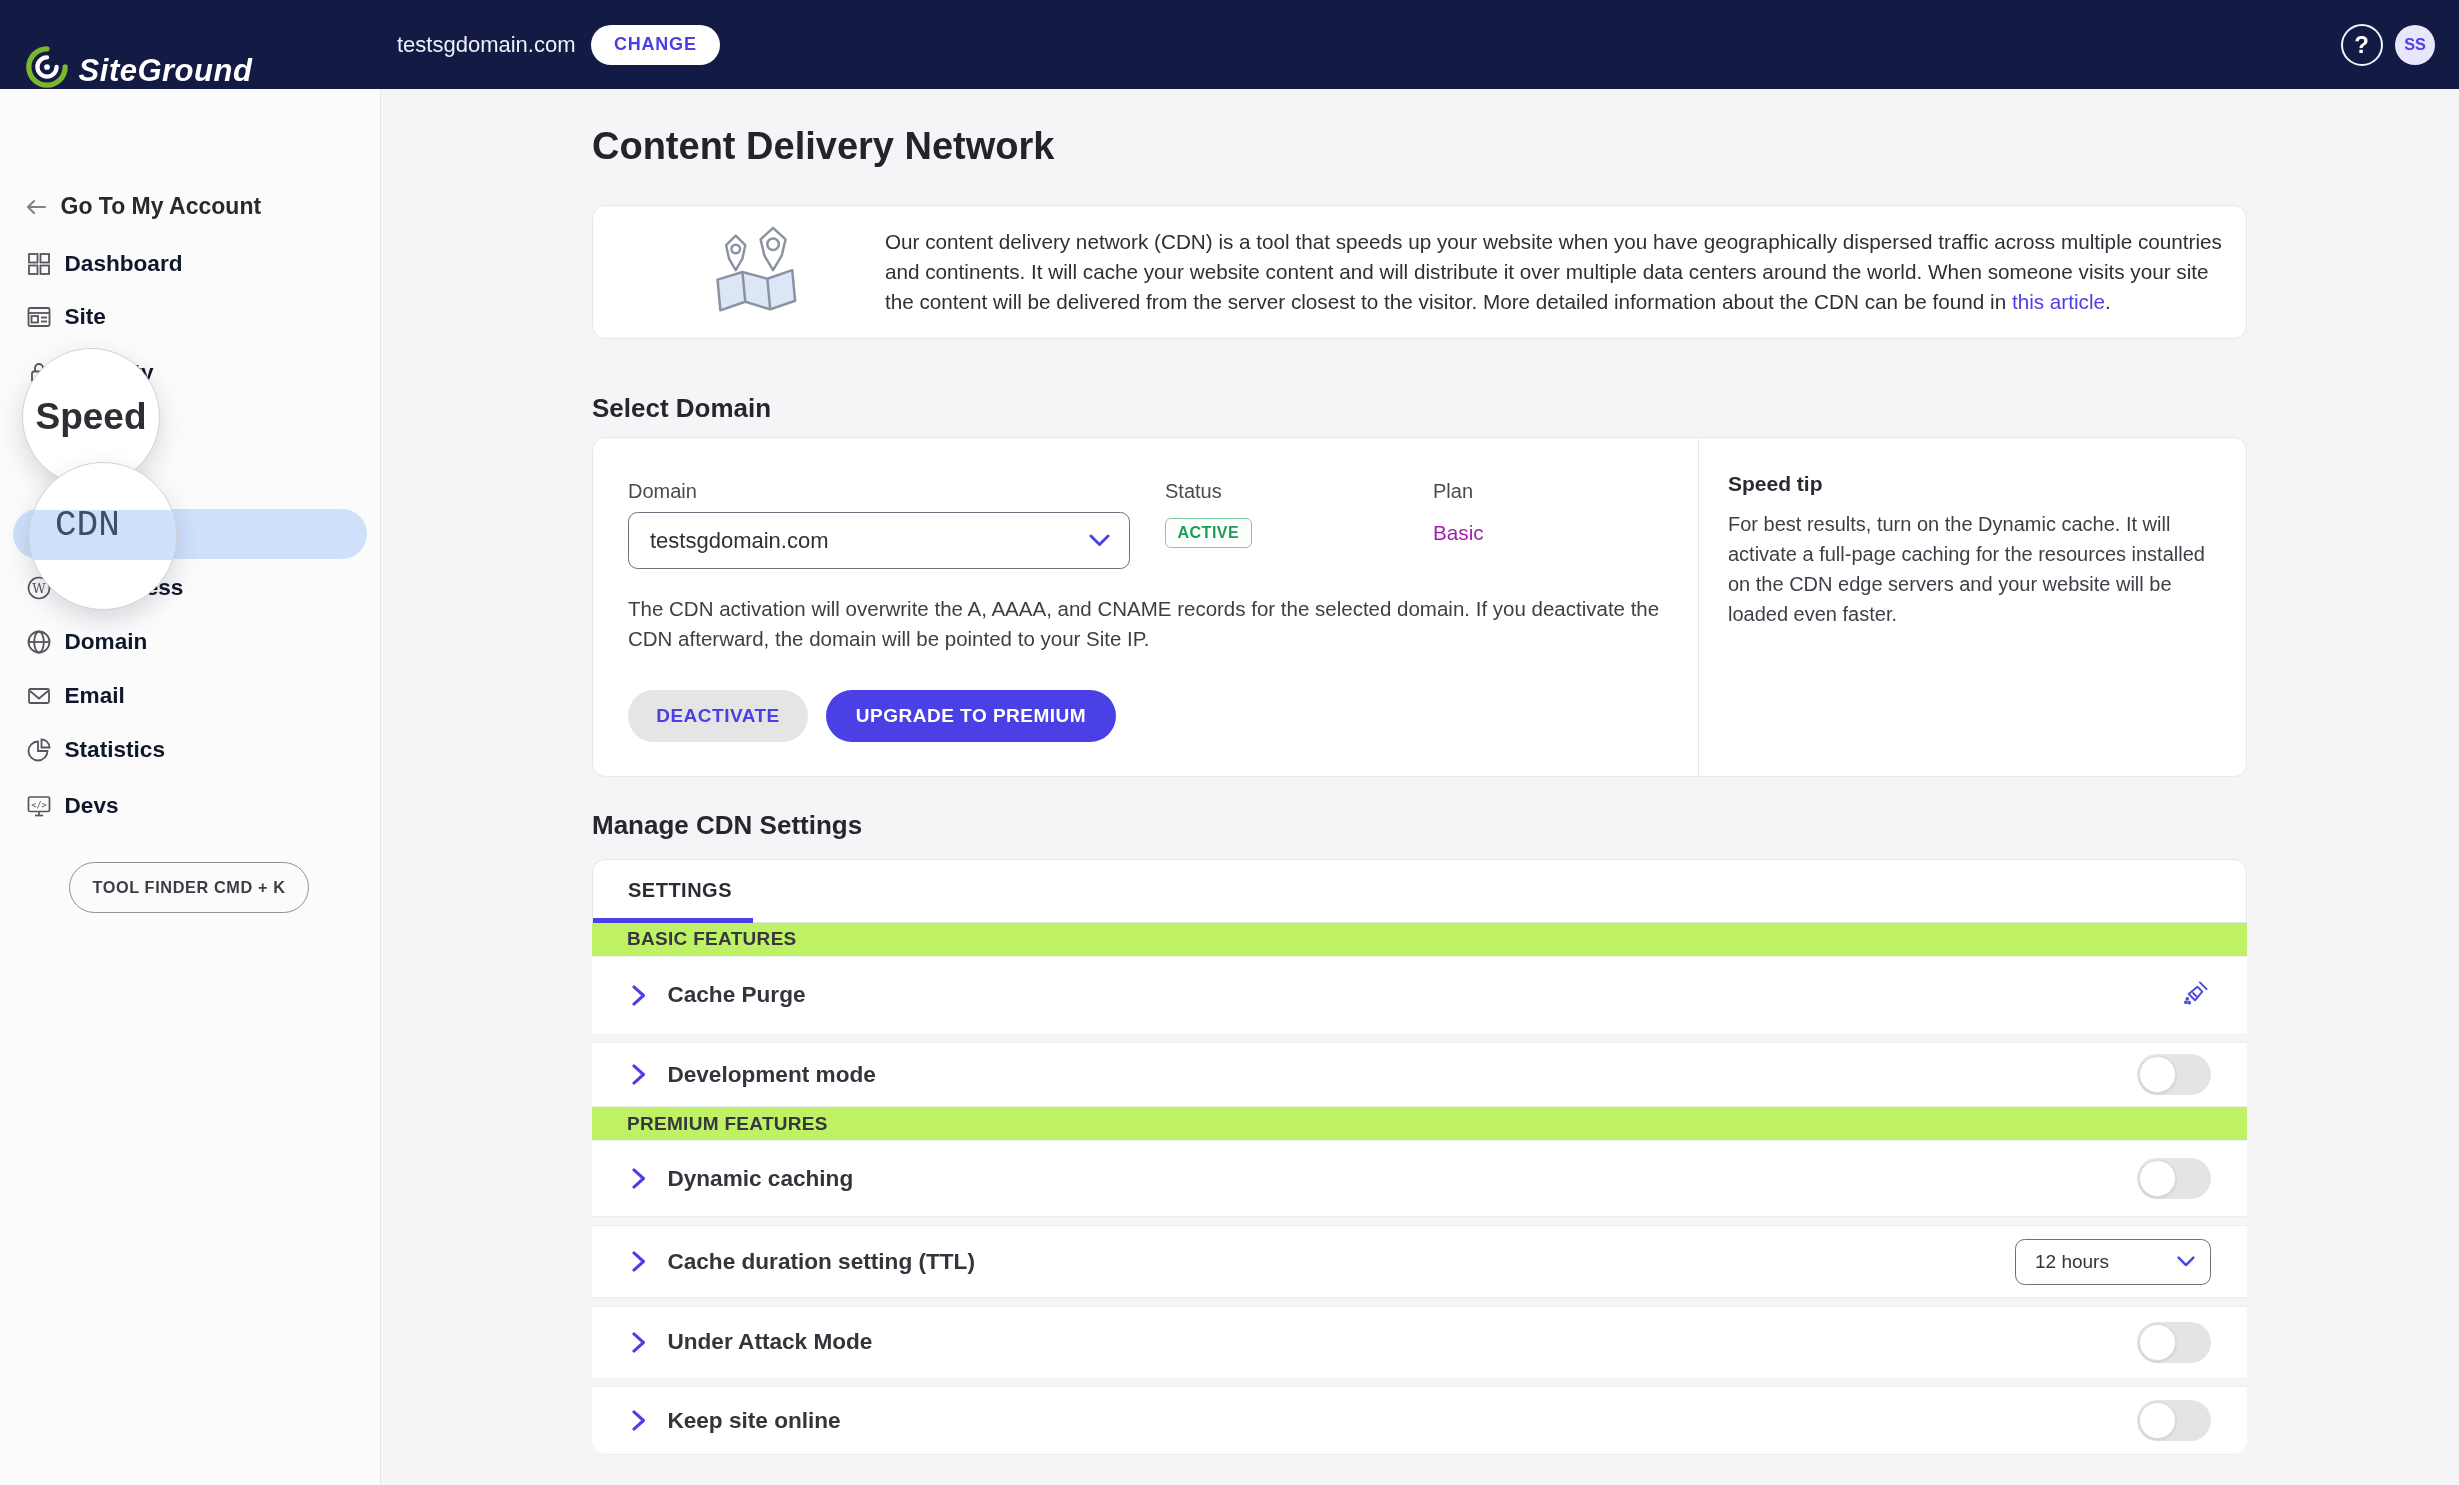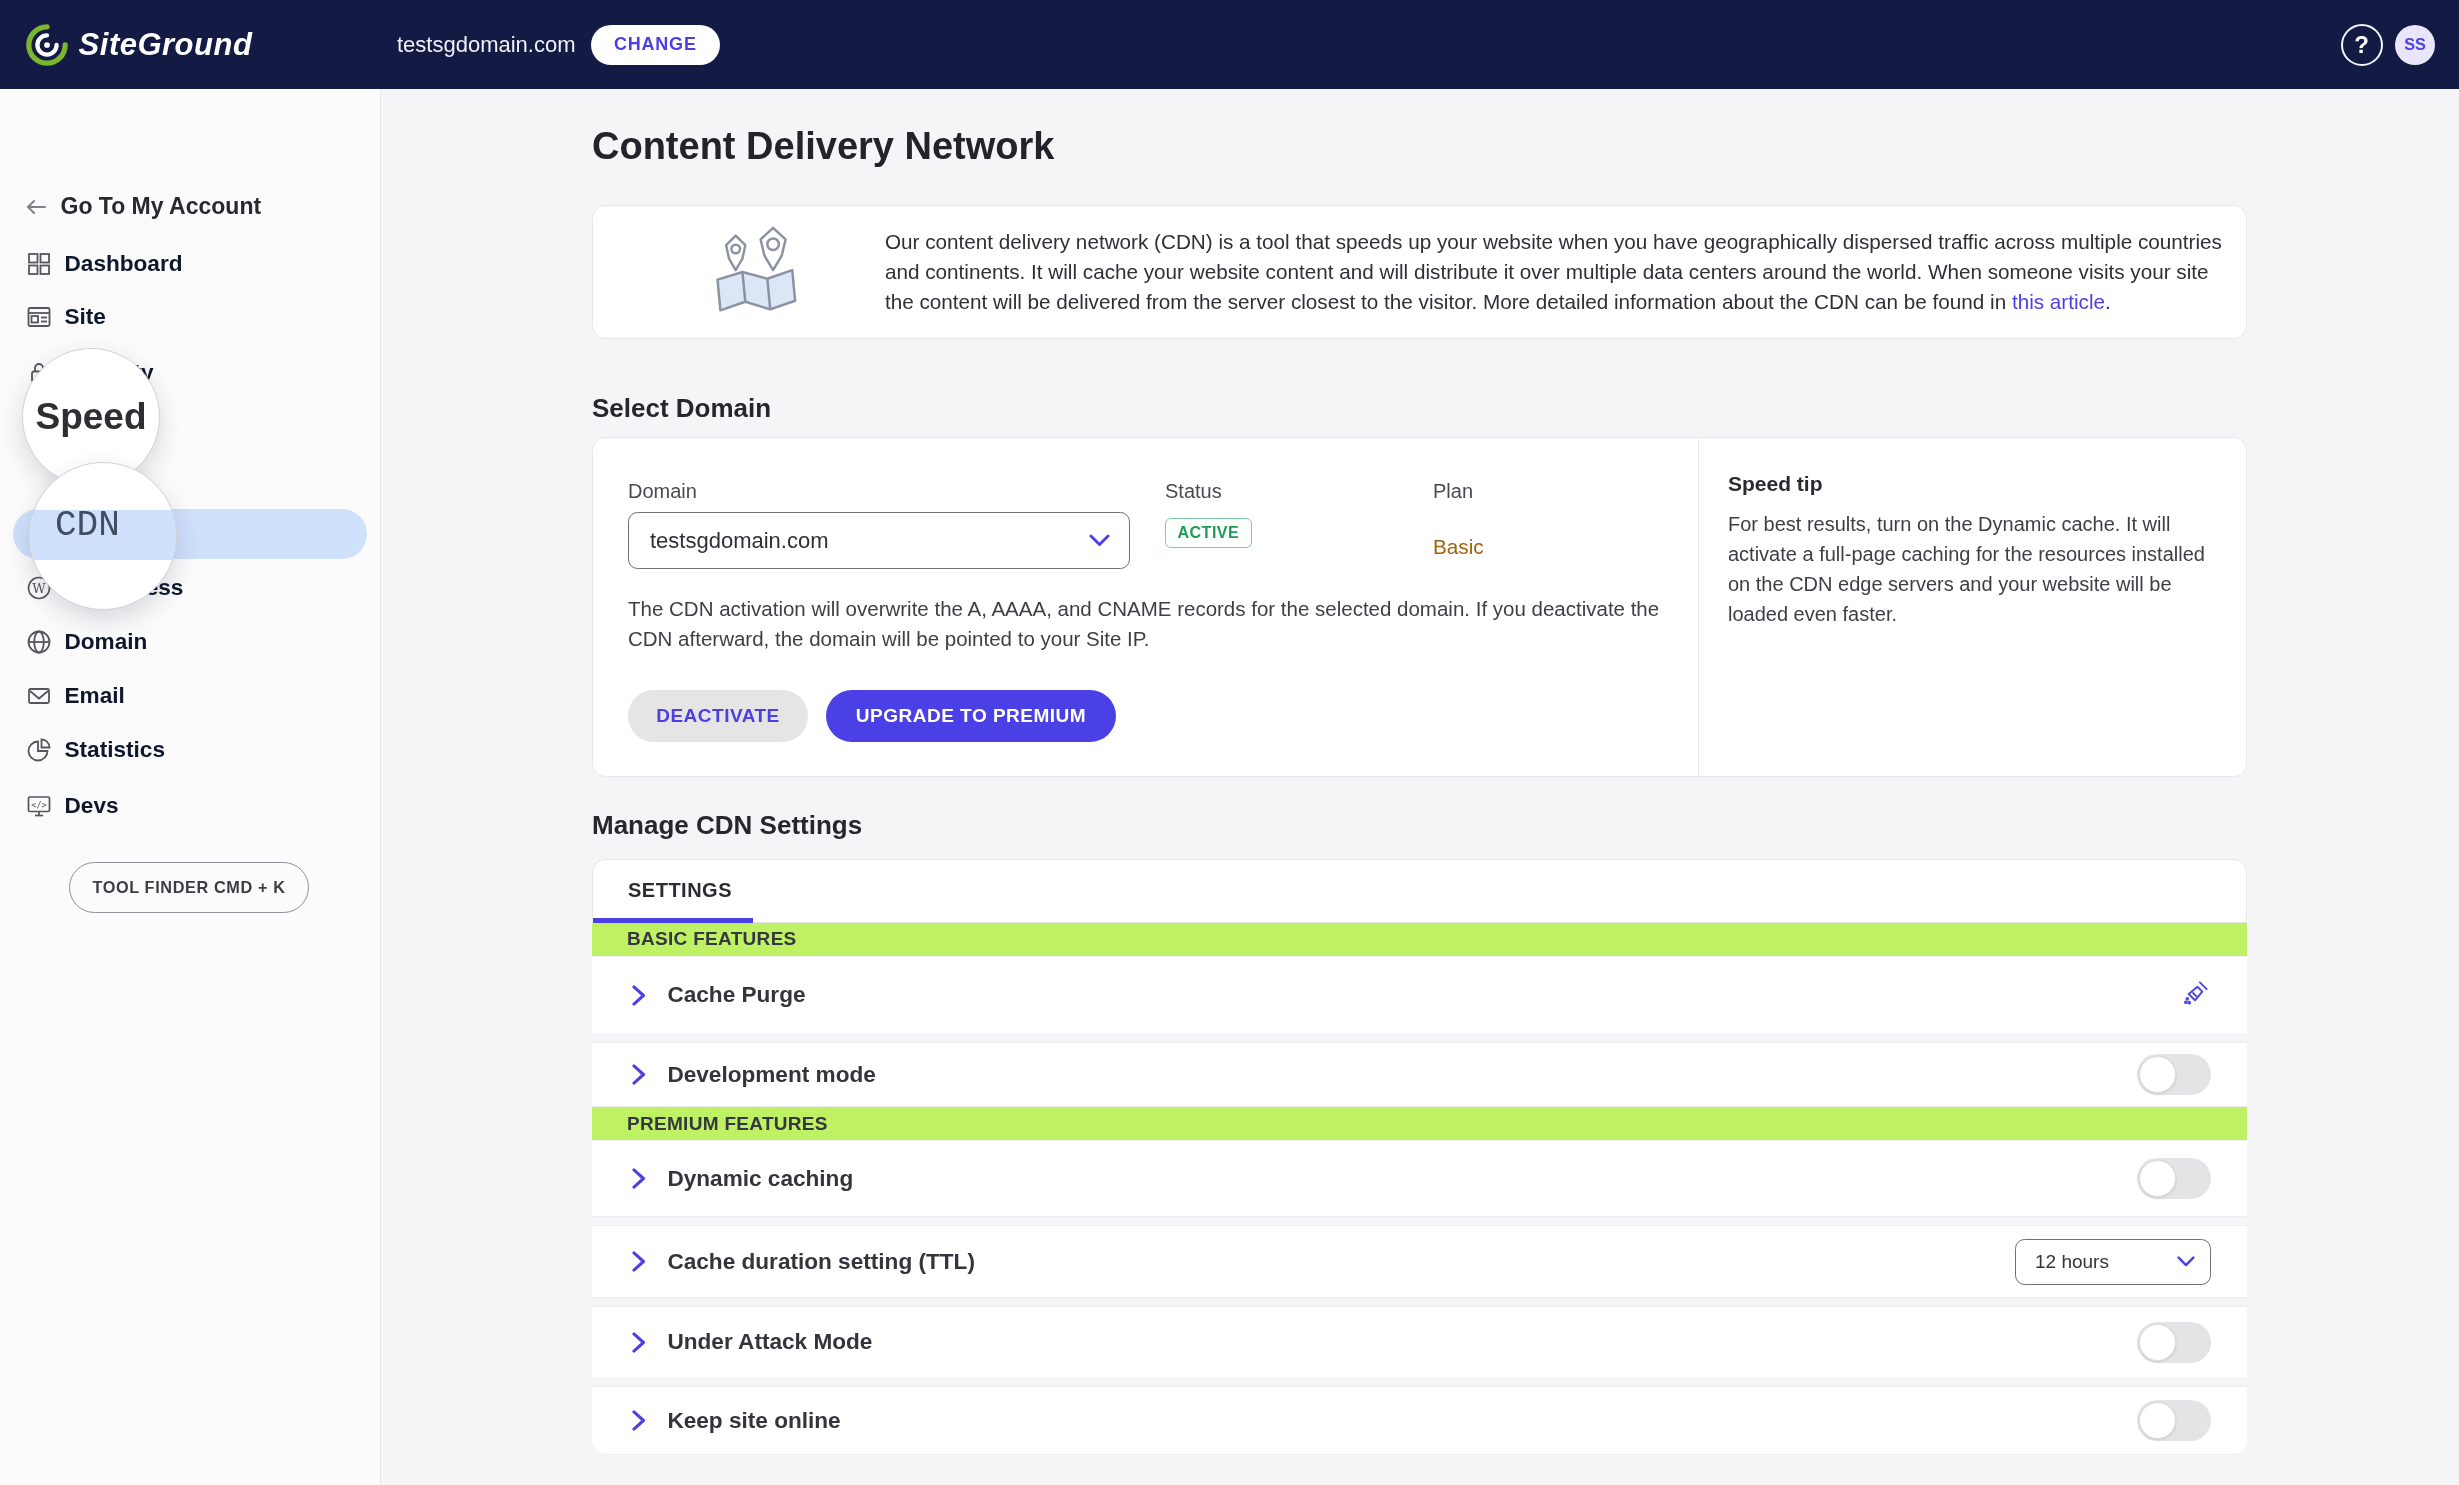--- a/index.html
+++ b/index.html
@@ -1,21 +1,21 @@
 <!DOCTYPE html>
 <html><head>
 <meta charset="utf-8">
 <style>
   * { margin:0; padding:0; box-sizing:border-box; }
   html,body { width:2459px; height:1485px; font-family:"Liberation Sans", sans-serif; }
   .page { position:relative; width:2459px; height:1485px; background:#f5f5f7; overflow:hidden; }
 
   
   .topbar { position:absolute; left:0; top:0; width:2459px; height:89px; background:#131a43; z-index:20; }
-  .logo { position:absolute; left:25px; top:0; height:89px; display:flex; align-items:center; gap:9.6px; }
+  .logo { position:absolute; left:25px; top:0; height:89px; display:flex; align-items:flex-end; gap:9.6px; }
   .logo-text { color:#ffffff; font-size:31px; font-weight:700; font-style:italic; letter-spacing:0.5px; }
   .domain-area { position:absolute; left:397px; top:0; height:89px; display:flex; align-items:center; gap:15.4px; }
   .cur-domain { color:#eef0f6; font-size:22px; }
   .change-btn { height:40px; padding:0 23px; border:none; border-radius:20px; background:#ffffff;
     color:#4c40e4; font-size:18px; font-weight:700; letter-spacing:0.8px; font-family:inherit; cursor:pointer; }
   .top-right { position:absolute; right:24px; top:0; height:89px; display:flex; align-items:center; gap:12.5px; }
   .help-circle { width:42px; height:42px; border:2.9px solid #f2f5fb; border-radius:50%;
     display:flex; align-items:center; justify-content:center; color:#fff; font-size:24px; font-weight:600; cursor:pointer; }
   .avatar { width:40px; height:40px; border-radius:50%; background:#e9e6fb; color:#4c40e4;
     display:flex; align-items:center; justify-content:center; font-size:16.3px; font-weight:700; cursor:pointer; }
@@ -53,21 +53,21 @@
 
   .sec-title.select-domain { margin-top:54px; }
   .domain-card { position:relative; margin-top:13.4px; height:340px; }
   .fld-label { position:absolute; top:42px; font-size:20px; color:#4a4a52; }
   .lab-domain { left:35px; } .lab-status { left:572px; } .lab-plan { left:840px; }
   .select { position:absolute; display:flex; align-items:center; justify-content:space-between;
     border:1.9px solid #6e6e7c; border-radius:9.6px; background:#fff; cursor:pointer; }
   .domain-select { left:35px; top:74px; width:502px; height:57px; padding:0 19px 0 21px; font-size:22px; color:#2f2f38; }
   .status-badge { position:absolute; left:572px; top:80px; padding:4.8px 11.5px; border:1.9px solid #7ccba2; border-radius:5.8px;
     background:#fdfffd; color:#1d9c58; font-size:16px; font-weight:700; letter-spacing:0.5px; }
-  .plan-value { position:absolute; left:840px; top:97px; font-size:20.7px; color:#a16207; }
+  .plan-value { position:absolute; left:840px; top:83px; font-size:20.7px; color:#a21caf; }
   .cdn-note { position:absolute; left:35px; top:156px; width:1038px; font-size:20.5px; line-height:30px; color:#3e3e46; }
   .btn-row { position:absolute; left:35px; top:252px; display:flex; gap:18px; }
   .btn { height:52px; border:none; border-radius:26px; font-family:inherit; font-size:19px; font-weight:700; letter-spacing:0.5px; cursor:pointer; }
   .btn-deactivate { width:180px; background:#e5e5e5; color:#4c40e4; }
   .btn-upgrade { width:290px; background:#4b40e6; color:#ffffff; }
   .v-div { position:absolute; left:1105px; top:0; bottom:0; width:1px; background:#e8e8ea; }
   .tip { position:absolute; left:1135px; top:34px; width:480px; }
   .tip-title { font-size:21px; font-weight:700; color:#2a2a32; margin-bottom:12.5px; }
   .tip-body { font-size:20px; line-height:30px; color:#3e3e46; }
 

